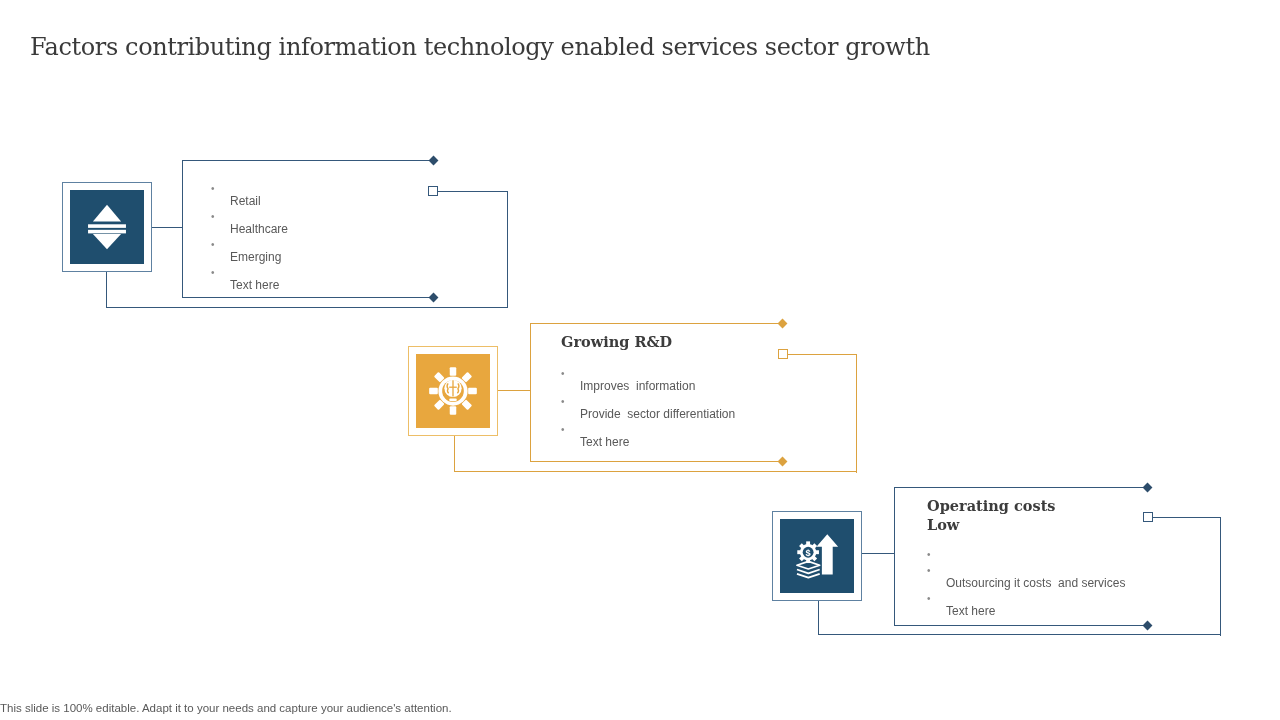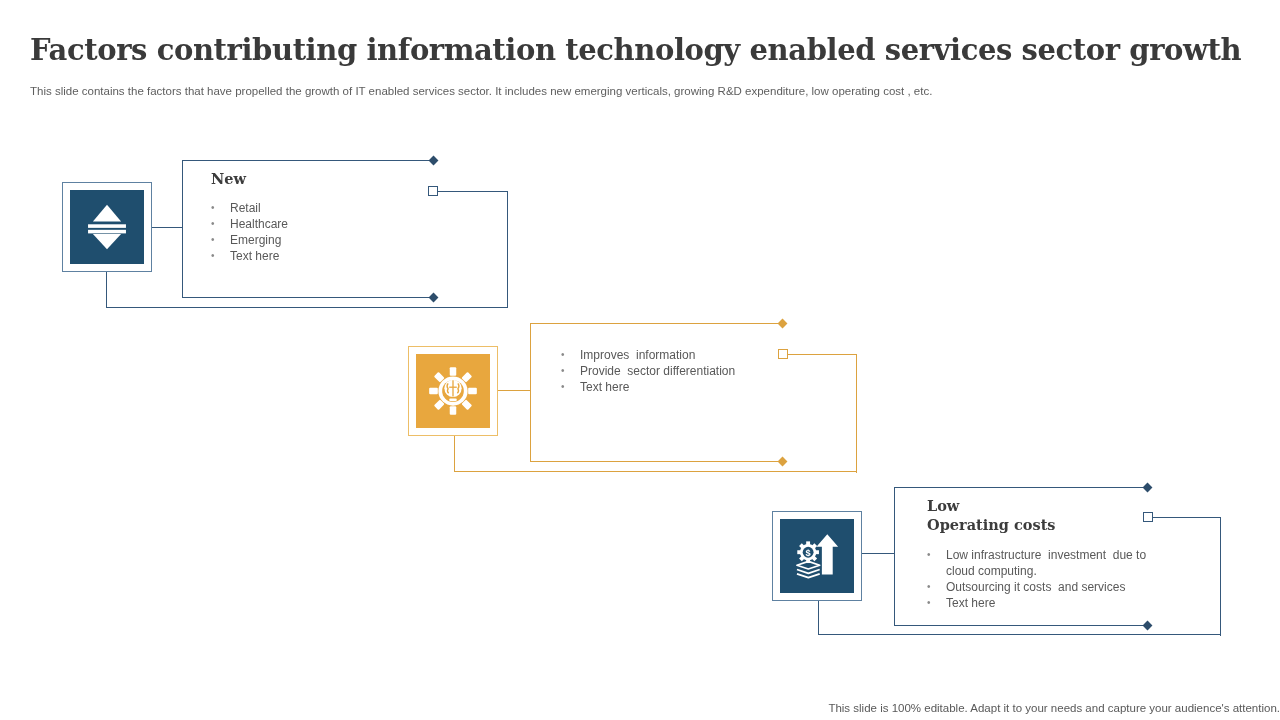--- a/index.html
+++ b/index.html
@@ -1,25 +1,25 @@
 <!DOCTYPE html>
 <html><head>
 <meta charset="utf-8">
 <style>
   * { margin:0; padding:0; box-sizing:border-box; }
   html,body { width:1280px; height:720px; background:#fff; overflow:hidden; }
   .slide { position:relative; width:1280px; height:720px; background:#ffffff;
            font-family:"Liberation Sans", sans-serif; }
 
   .title { position:absolute; left:30px; top:33px; width:1220px;
-           font-family:"DejaVu Serif", serif; font-weight:bold;
-           font-size:29px; letter-spacing:-0.4px; color:#3a3a3a; white-space:nowrap; }
+           font-family:"DejaVu Serif", serif; font-weight:normal;
+           font-size:24px; letter-spacing:-0.4px; color:#3a3a3a; white-space:nowrap; }
   .subtitle { position:absolute; left:30px; top:85px; width:1100px;
               font-size:11.5px; color:#5e5e5e; }
-  .footer { position:absolute; left:0; top:702px; width:1280px; text-align:right;
+  .footer { position:absolute; left:0; top:702px; width:1280px; text-align:left;
             font-size:11.5px; color:#595959; }
 
   
   .hline { position:absolute; height:1.4px; }
   .vline { position:absolute; width:1.4px; }
   .navy-l  { background:#35587B; }
   .orange-l{ background:#DCA23F; }
   .diamond { position:absolute; width:7px; height:7px; transform:rotate(45deg); }
   .navy-d  { background:#2D4D6B; }
   .orange-d{ background:#DCA23F; }
@@ -36,29 +36,28 @@
   .navy-bg  { background:#1F4E6E; }
   .orange-bg{ background:#E8A73E; }
 
   
   .tbox { position:absolute; }
   .tbox .h { font-family:"DejaVu Serif", serif; font-weight:bold;
              font-size:14.5px; line-height:19px; color:#3c3c3c; }
   .bullets { }
   .bullet { display:flex; font-size:12px; line-height:16px; color:#595959; }
   .bullet .dot { width:19px; flex:0 0 19px; color:#8a8a8a; font-size:10px; }
-  .bullet .bt { white-space:pre-wrap; }
+  .bullet .bt { white-space:pre-wrap;margin-top:12px; }
 </style>
 </head>
 <body>
 
 <div class="slide">
 
   <div class="title">Factors contributing information technology enabled services sector growth</div>
-  <div class="subtitle">This slide contains the factors that have propelled the growth of IT  enabled services sector. It includes new emerging verticals, growing R&amp;D expenditure, low operating cost , etc.</div>
 
   <div>
 
     <div class="hline navy-l" style="left:152px;top:227px;width:30px"></div>
     <div class="vline navy-l" style="left:182px;top:160px;height:138px"></div>
     <div class="hline navy-l" style="left:182px;top:160px;width:249px"></div>
     <div class="diamond navy-d" style="left:430px;top:157px"></div>
     <div class="hline navy-l" style="left:182px;top:296.5px;width:249px"></div>
     <div class="diamond navy-d" style="left:430px;top:293.5px"></div>
     <div class="handle navy-h" style="left:428px;top:186px"></div>
@@ -72,21 +71,20 @@
         <svg width="52" height="52" viewBox="0 0 48 48">
           <polygon points="24,3.5 37,19 11,19" fill="#fff"></polygon>
           <rect x="6.5" y="21.5" width="35" height="3.3" fill="#fff"></rect>
           <rect x="6.5" y="26.6" width="35" height="3.3" fill="#fff"></rect>
           <polygon points="24,44.5 11,30.5 37,30.5" fill="#fff"></polygon>
         </svg>
       </div>
     </div>
 
     <div class="tbox" style="left:211px;top:169px;width:290px">
-      <div class="h">New</div>
       <div class="bullets" style="margin-top:12px">
         <div class="bullet">
             <span class="dot">•</span>
             <span class="bt">Retail</span>
           </div>
         <div class="bullet">
             <span class="dot">•</span>
             <span class="bt">Healthcare</span>
           </div>
         <div class="bullet">
@@ -134,20 +132,21 @@
             <path d="M19.5 17 q-2 2.5 0 5 q-1.5 2 0.5 4"></path>
             <path d="M28.5 17 q2 2.5 0 5 q1.5 2 -0.5 4"></path>
             <path d="M20.5 20.5 h7"></path>
           </g>
           <rect x="20.5" y="31" width="7" height="2.2" rx="1" fill="#fff"></rect>
           <rect x="21.5" y="34.2" width="5" height="1.8" rx="0.9" fill="#fff"></rect>
         </svg>
       </div>
     </div>
     <div class="tbox" style="left:561px;top:332px;width:290px">
+      <div class="h">Growing R&amp;D</div>
       <div class="bullets" style="margin-top:15px">
         <div class="bullet">
             <span class="dot">•</span>
             <span class="bt">Improves  information</span>
           </div>
         <div class="bullet">
             <span class="dot">•</span>
             <span class="bt">Provide  sector differentiation</span>
           </div>
         <div class="bullet">
@@ -189,27 +188,25 @@
           <text x="15.8" y="23.6" text-anchor="middle" font-family="Liberation Sans, sans-serif" font-size="8.5" font-weight="bold" fill="#fff">$</text>
           <g stroke="#fff" stroke-width="1.6" fill="none" stroke-linejoin="round">
             <path d="M5.5 32.5 l10.5,-3.5 l10.5,3.5 l-10.5,3.5 z"></path>
             <path d="M5.5 36.5 l10.5,3.5 l10.5,-3.5"></path>
             <path d="M5.5 40.5 l10.5,3.5 l10.5,-3.5"></path>
           </g>
         </svg>
       </div>
     </div>
     <div class="tbox" style="left:927px;top:496px;width:250px">
+      <div class="h">Operating costs</div>
       <div class="h">Low</div>
-      <div class="h">Operating costs</div>
       <div class="bullets" style="margin-top:13px">
         <div class="bullet">
             <span class="dot">•</span>
-            <span class="bt">Low infrastructure  investment  due to
-cloud computing.</span>
           </div>
         <div class="bullet">
             <span class="dot">•</span>
             <span class="bt">Outsourcing it costs  and services</span>
           </div>
         <div class="bullet">
             <span class="dot">•</span>
             <span class="bt">Text here</span>
           </div>
       </div>

